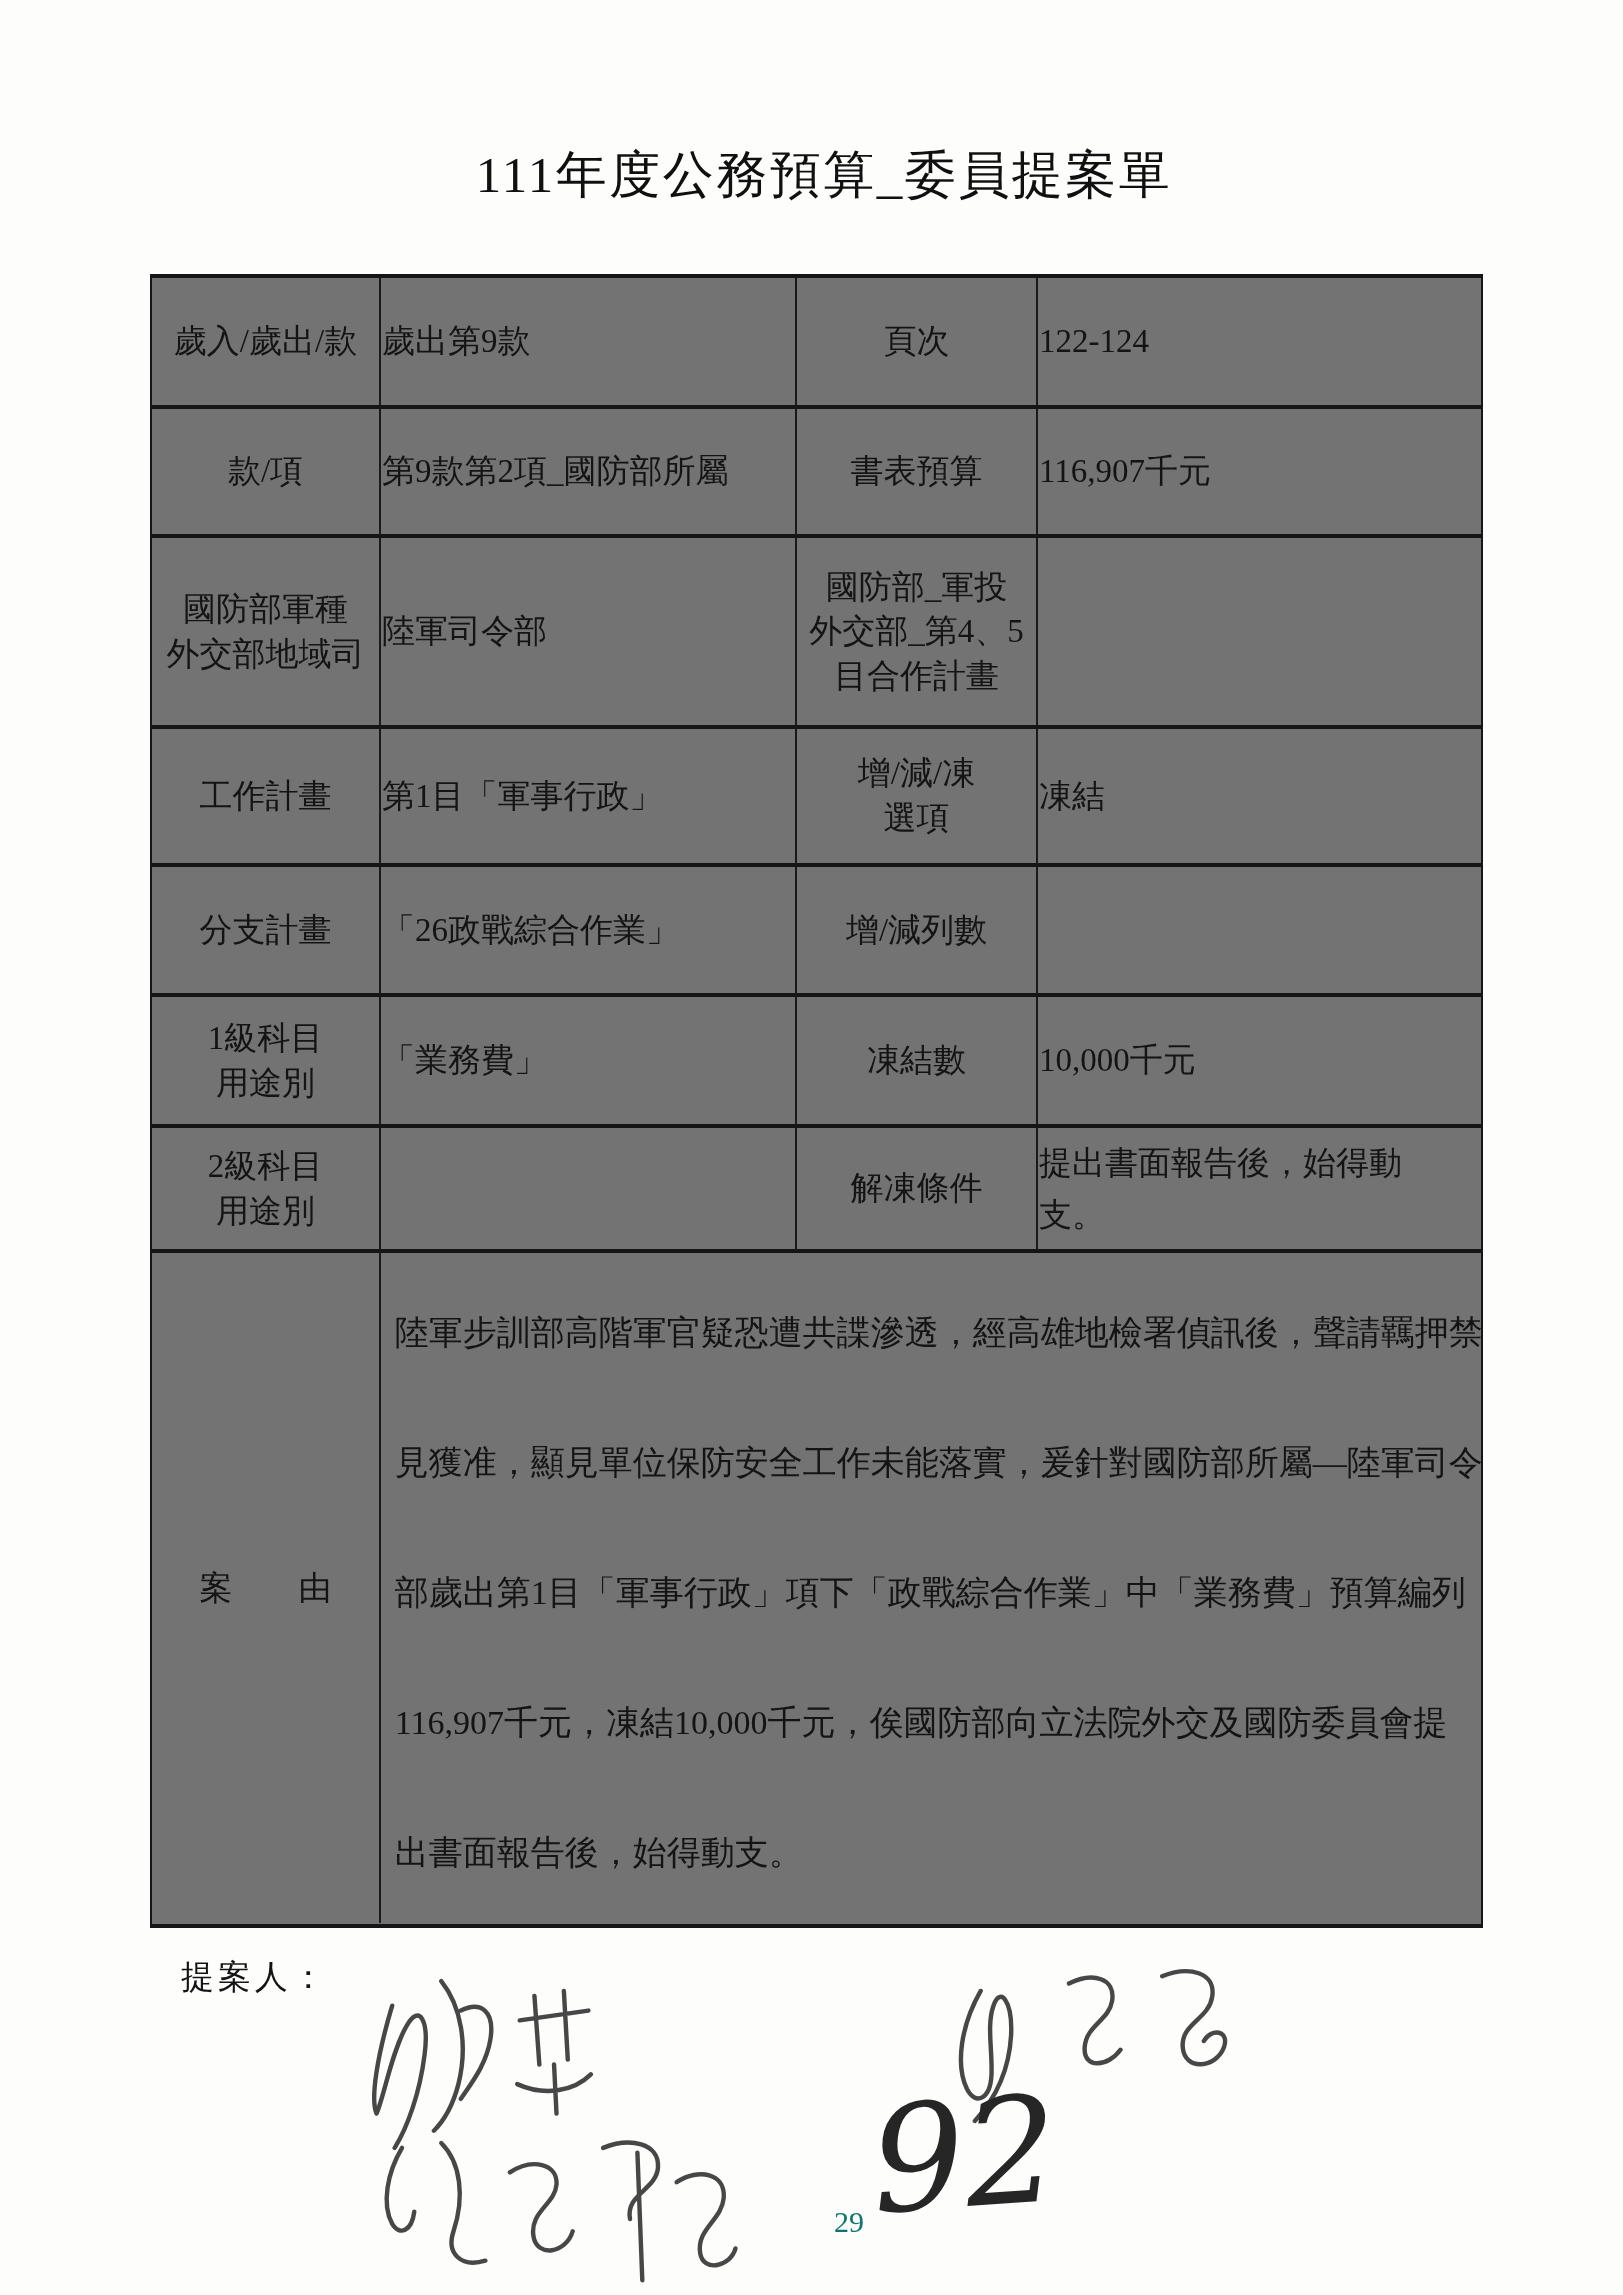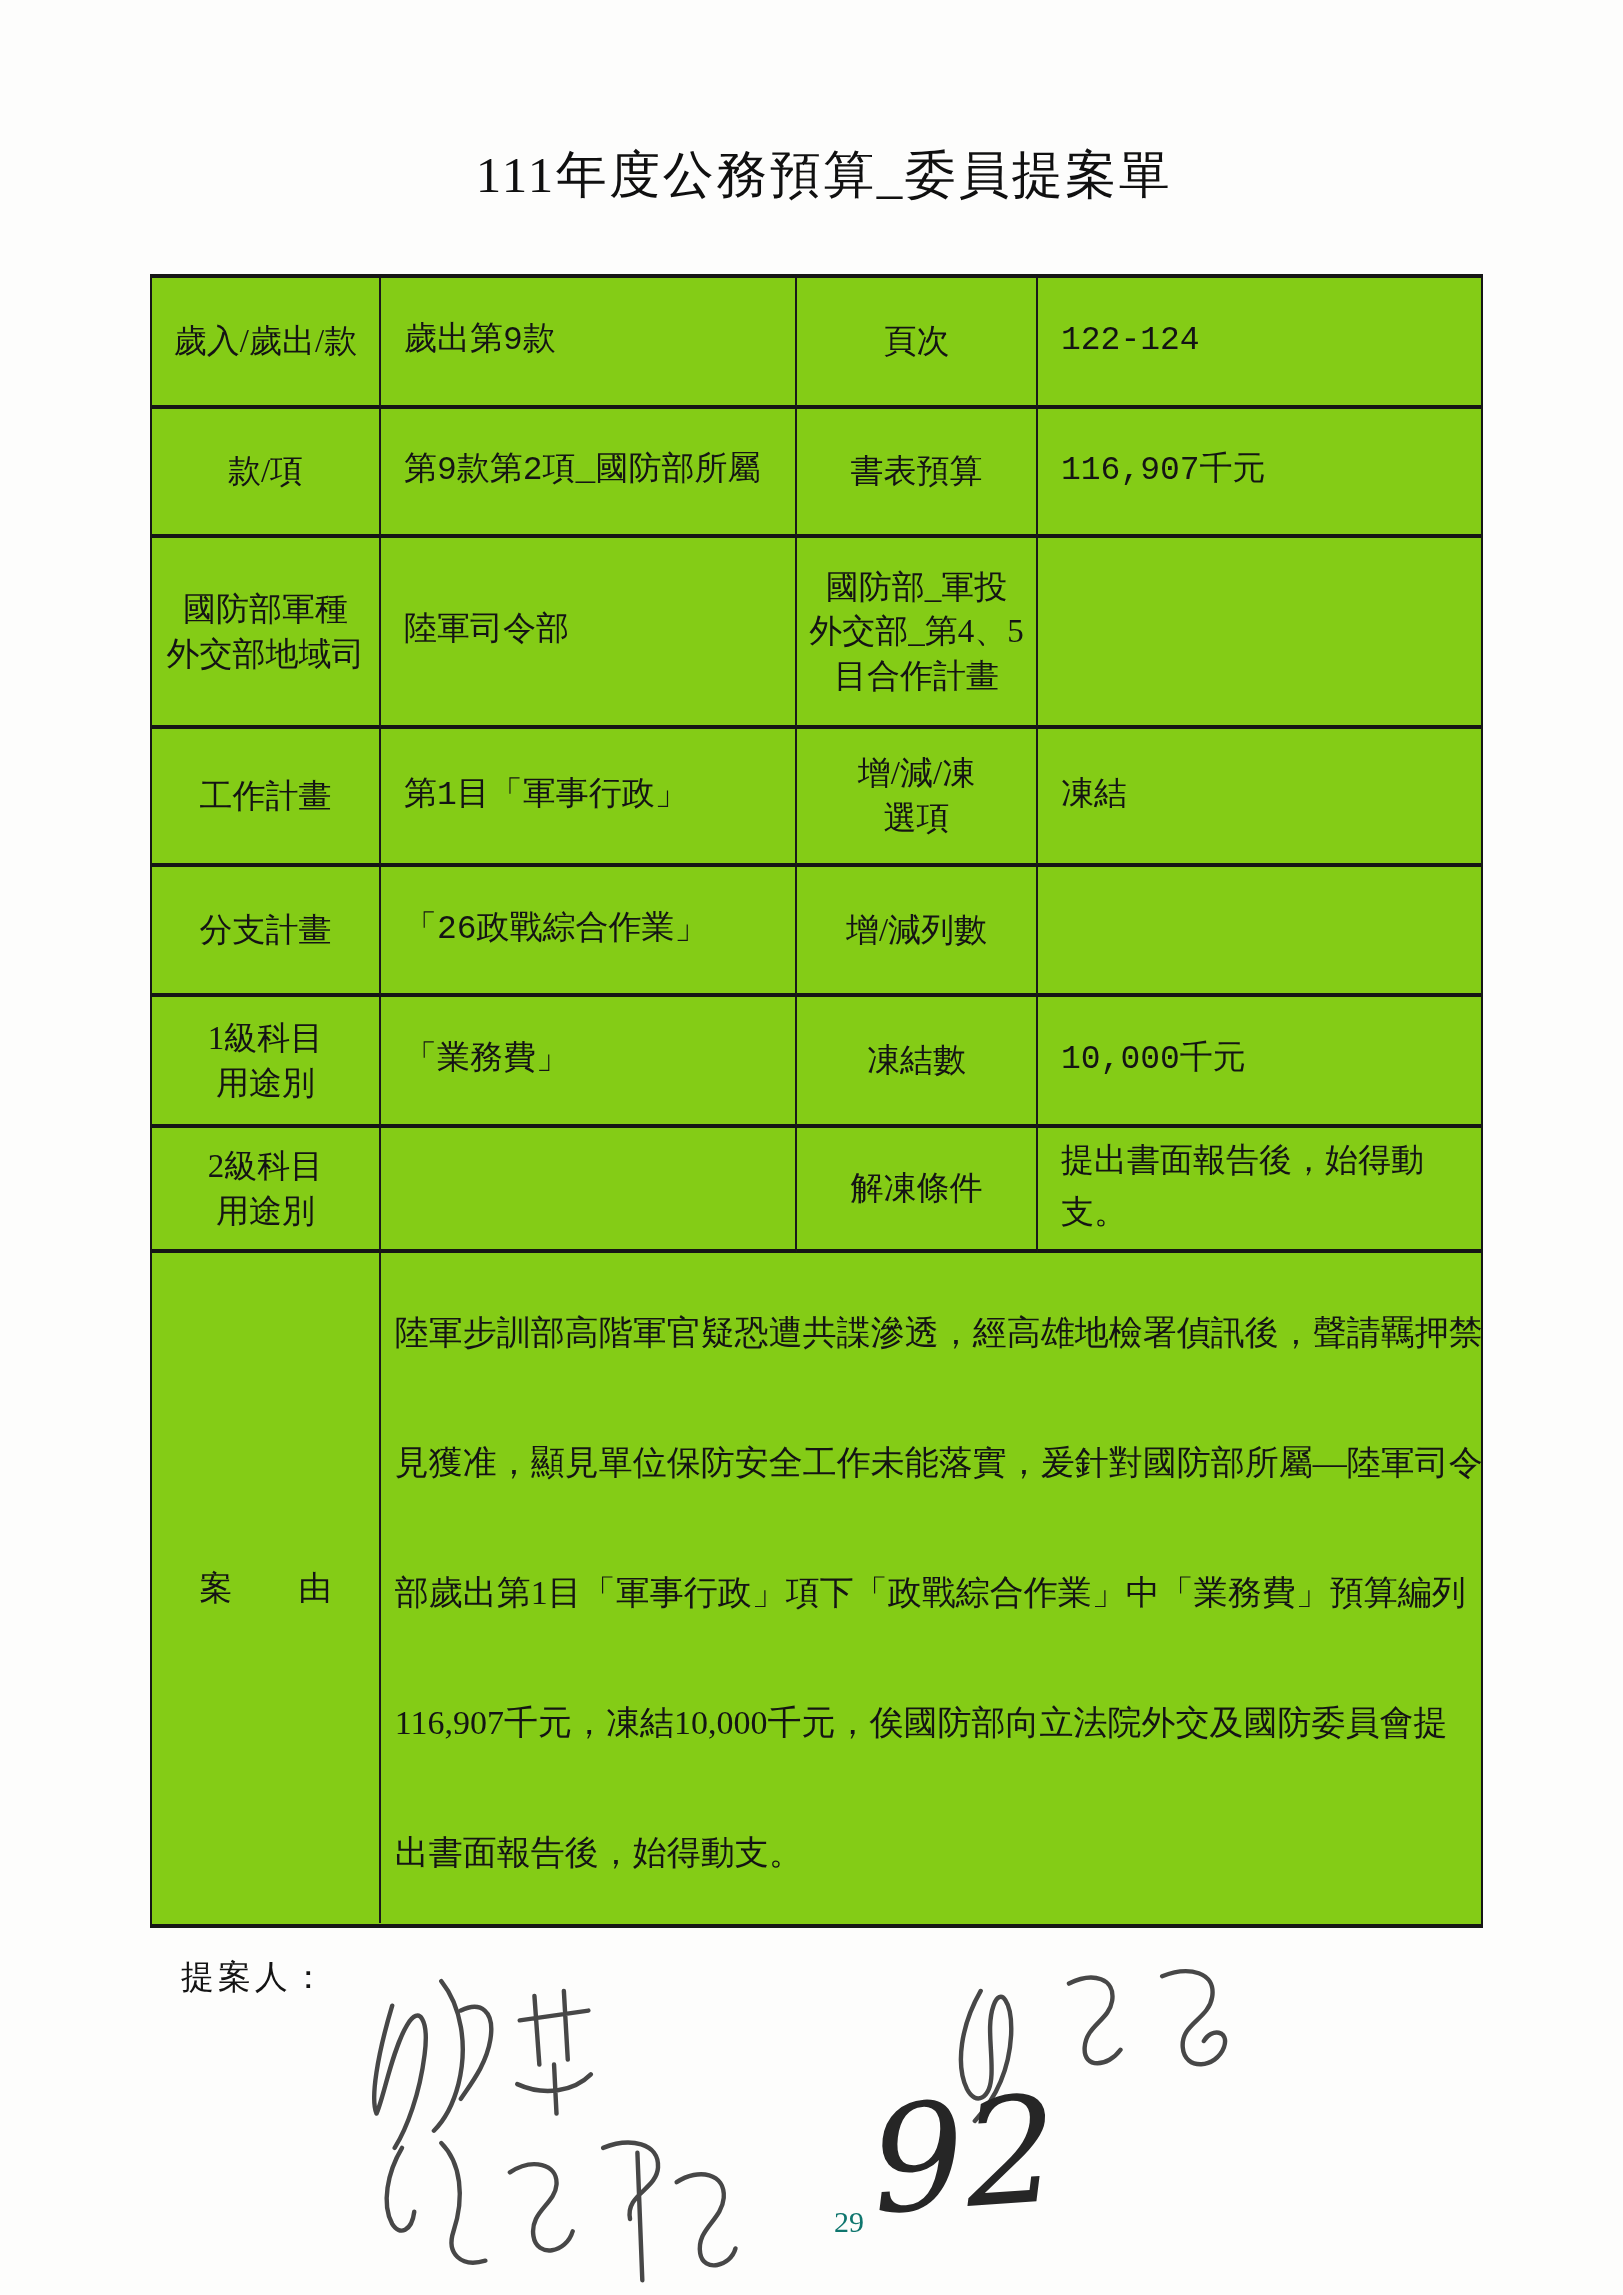--- a/index.html
+++ b/index.html
@@ -25,44 +25,43 @@
     position: absolute;
     left: 150px; top: 274px;
     width: 1329px; height: 1646px;
     display: grid;
     grid-template-columns: 229px 416px 241px 443px;
     grid-template-rows: 131px 129px 191px 138px 130px 131px 125px 670px;
     border: 2.9px solid #161616;
     border-top-width: 4.4px;
     border-bottom-width: 4.9px;
     box-sizing: content-box;
-    background: #84cc16;
+    background: #737373;
   }
   .cell {
     border-right: 2.5px solid #1a1a1a;
     border-bottom: 4.4px solid #151515;
     display: flex;
     align-items: center;
     font-size: 33px;
     line-height: 1.35;
     overflow: hidden;
   }
   .cell.last-col { border-right: none; }
   .cell.last-row { border-bottom: none; }
   .cell.label {
     justify-content: center;
     text-align: center;
     flex-direction: column;
   }
   .cell.value {
     justify-content: flex-start;
     text-align: left;
-    padding-left: 23px;
+    padding-left: 1px;
     padding-right: 6.9px;
-    font-family: Liberation Mono, monospace;
   }
   .cell .ln { display: block; }
   .case-cell {
     grid-column: 2 / 5;
     border-right: none;
     display: block;
     padding: 14.7px 13.7px 0 13.7px;
     font-size: 34px;
   }
   .case-line { line-height: 130px; white-space: nowrap; }

